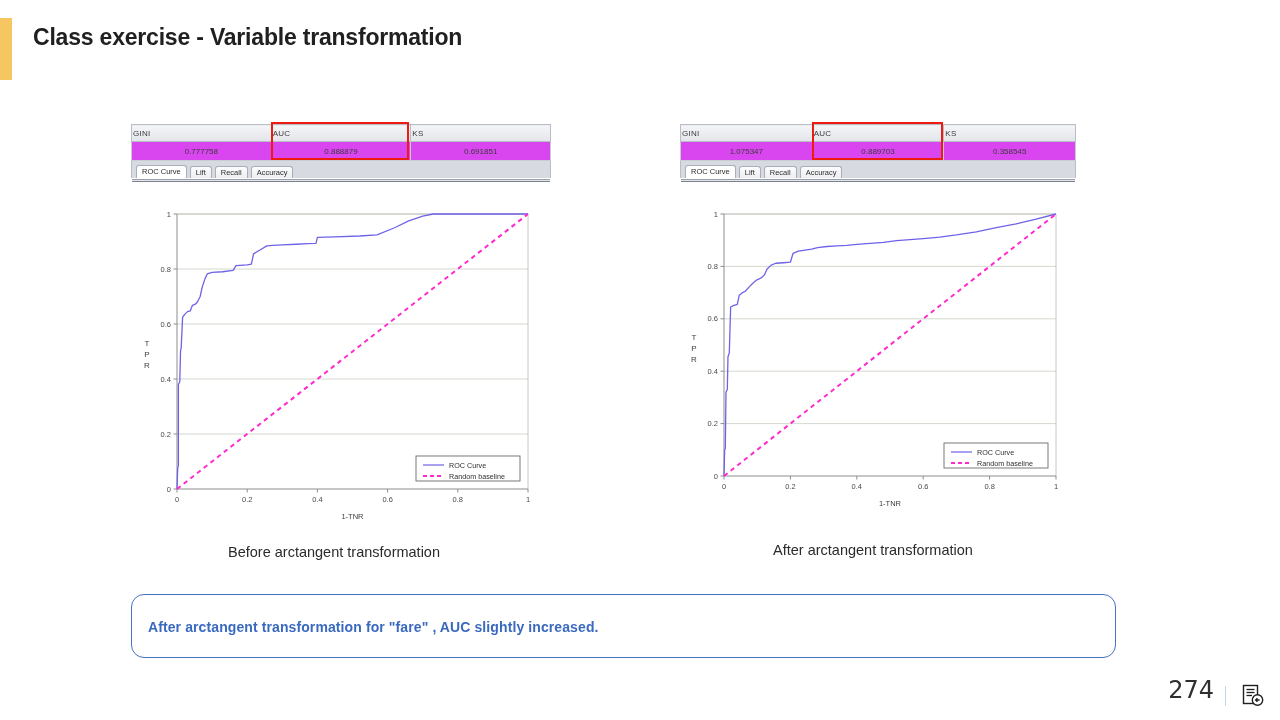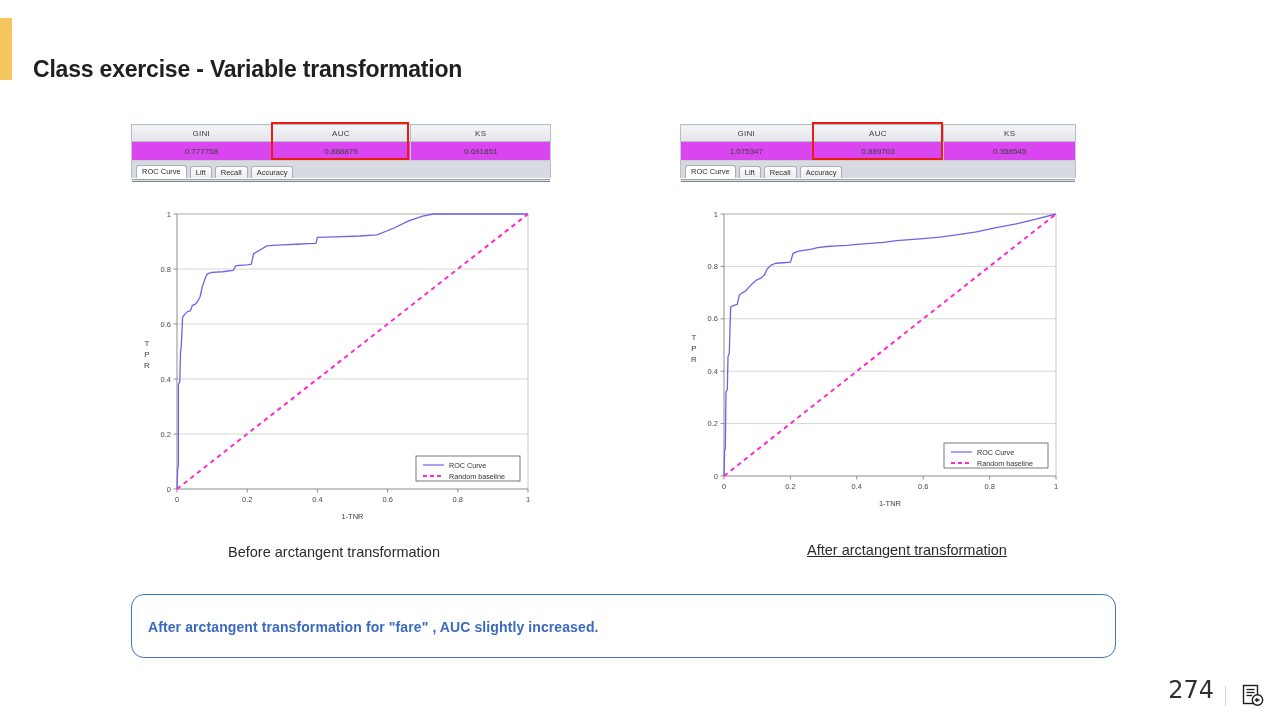--- a/index.html
+++ b/index.html
@@ -26,21 +26,20 @@
   }
   .slide-title {
     position: absolute;
     left: 33px;
     top: 24px;
     font-size: 23px;
     font-weight: bold;
     color: #202020;
     letter-spacing: -0.2px;
     white-space: nowrap;
-    margin-top: 32px;
   }
 
   
   .panel {
     position: absolute;
   }
   .panel.left  { left: 131px; top: 124px; width: 420px; }
   .panel.right { left: 680px; top: 124px; width: 396px; }
 
   
@@ -49,21 +48,21 @@
     border-collapse: collapse;
     table-layout: fixed;
     font-size: 8px;
     color: #3b3b3b;
   }
   .metric-table th {
     background: linear-gradient(to bottom, #f4f5f7 0%, #e3e5ea 100%);
     border: 1px solid #b9bdc6;
     font-weight: normal;
     height: 14px;
-    text-align: center;
+    text-align: left;
     letter-spacing: 0.3px;
   }
   .metric-table td {
     background: #d946ef;
     border: 1px solid #c9ccd2;
     height: 16px;
     text-align: center;
   }
 
   
@@ -115,21 +114,21 @@
   .chart-svg  { display: block; }
 
   
   .caption {
     position: absolute;
     font-size: 14.5px;
     color: #2b2b2b;
     white-space: nowrap;
   }
   .caption.left  { left: 228px; top: 544px; }
-  .caption.right { left: 807px; top: 542px; text-decoration: underline; }
+  .caption.right { left: 773px; top: 542px; }
 
   
   .callout {
     position: absolute;
     left: 131px;
     top: 594px;
     width: 985px;
     height: 64px;
     border: 1.4px solid #4472c4;
     border-radius: 13px;

